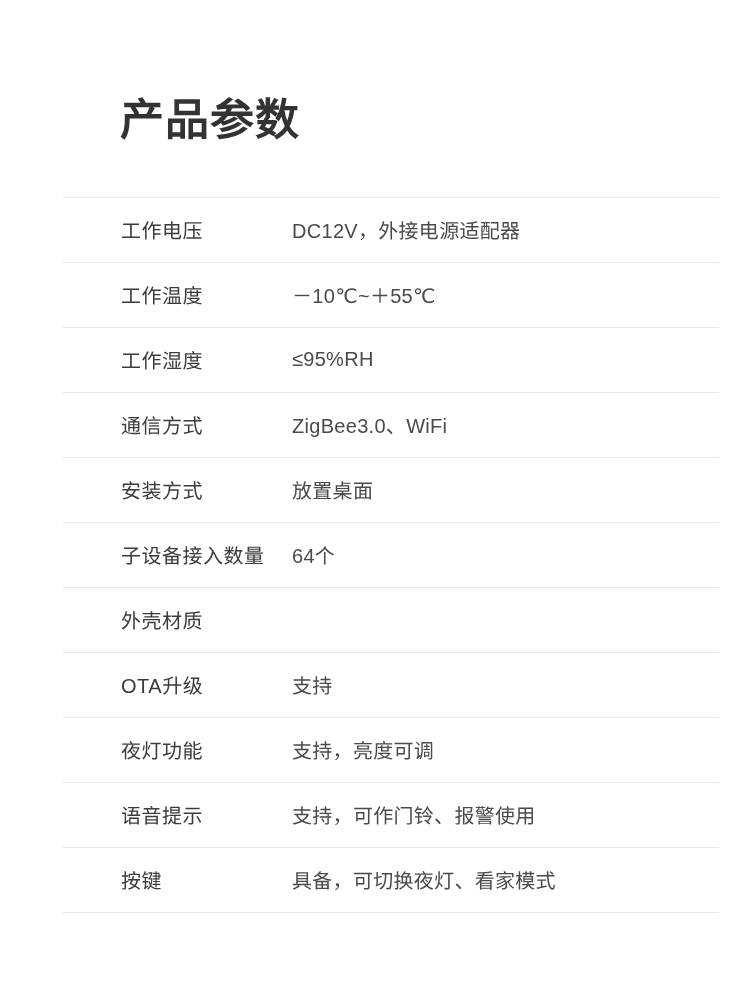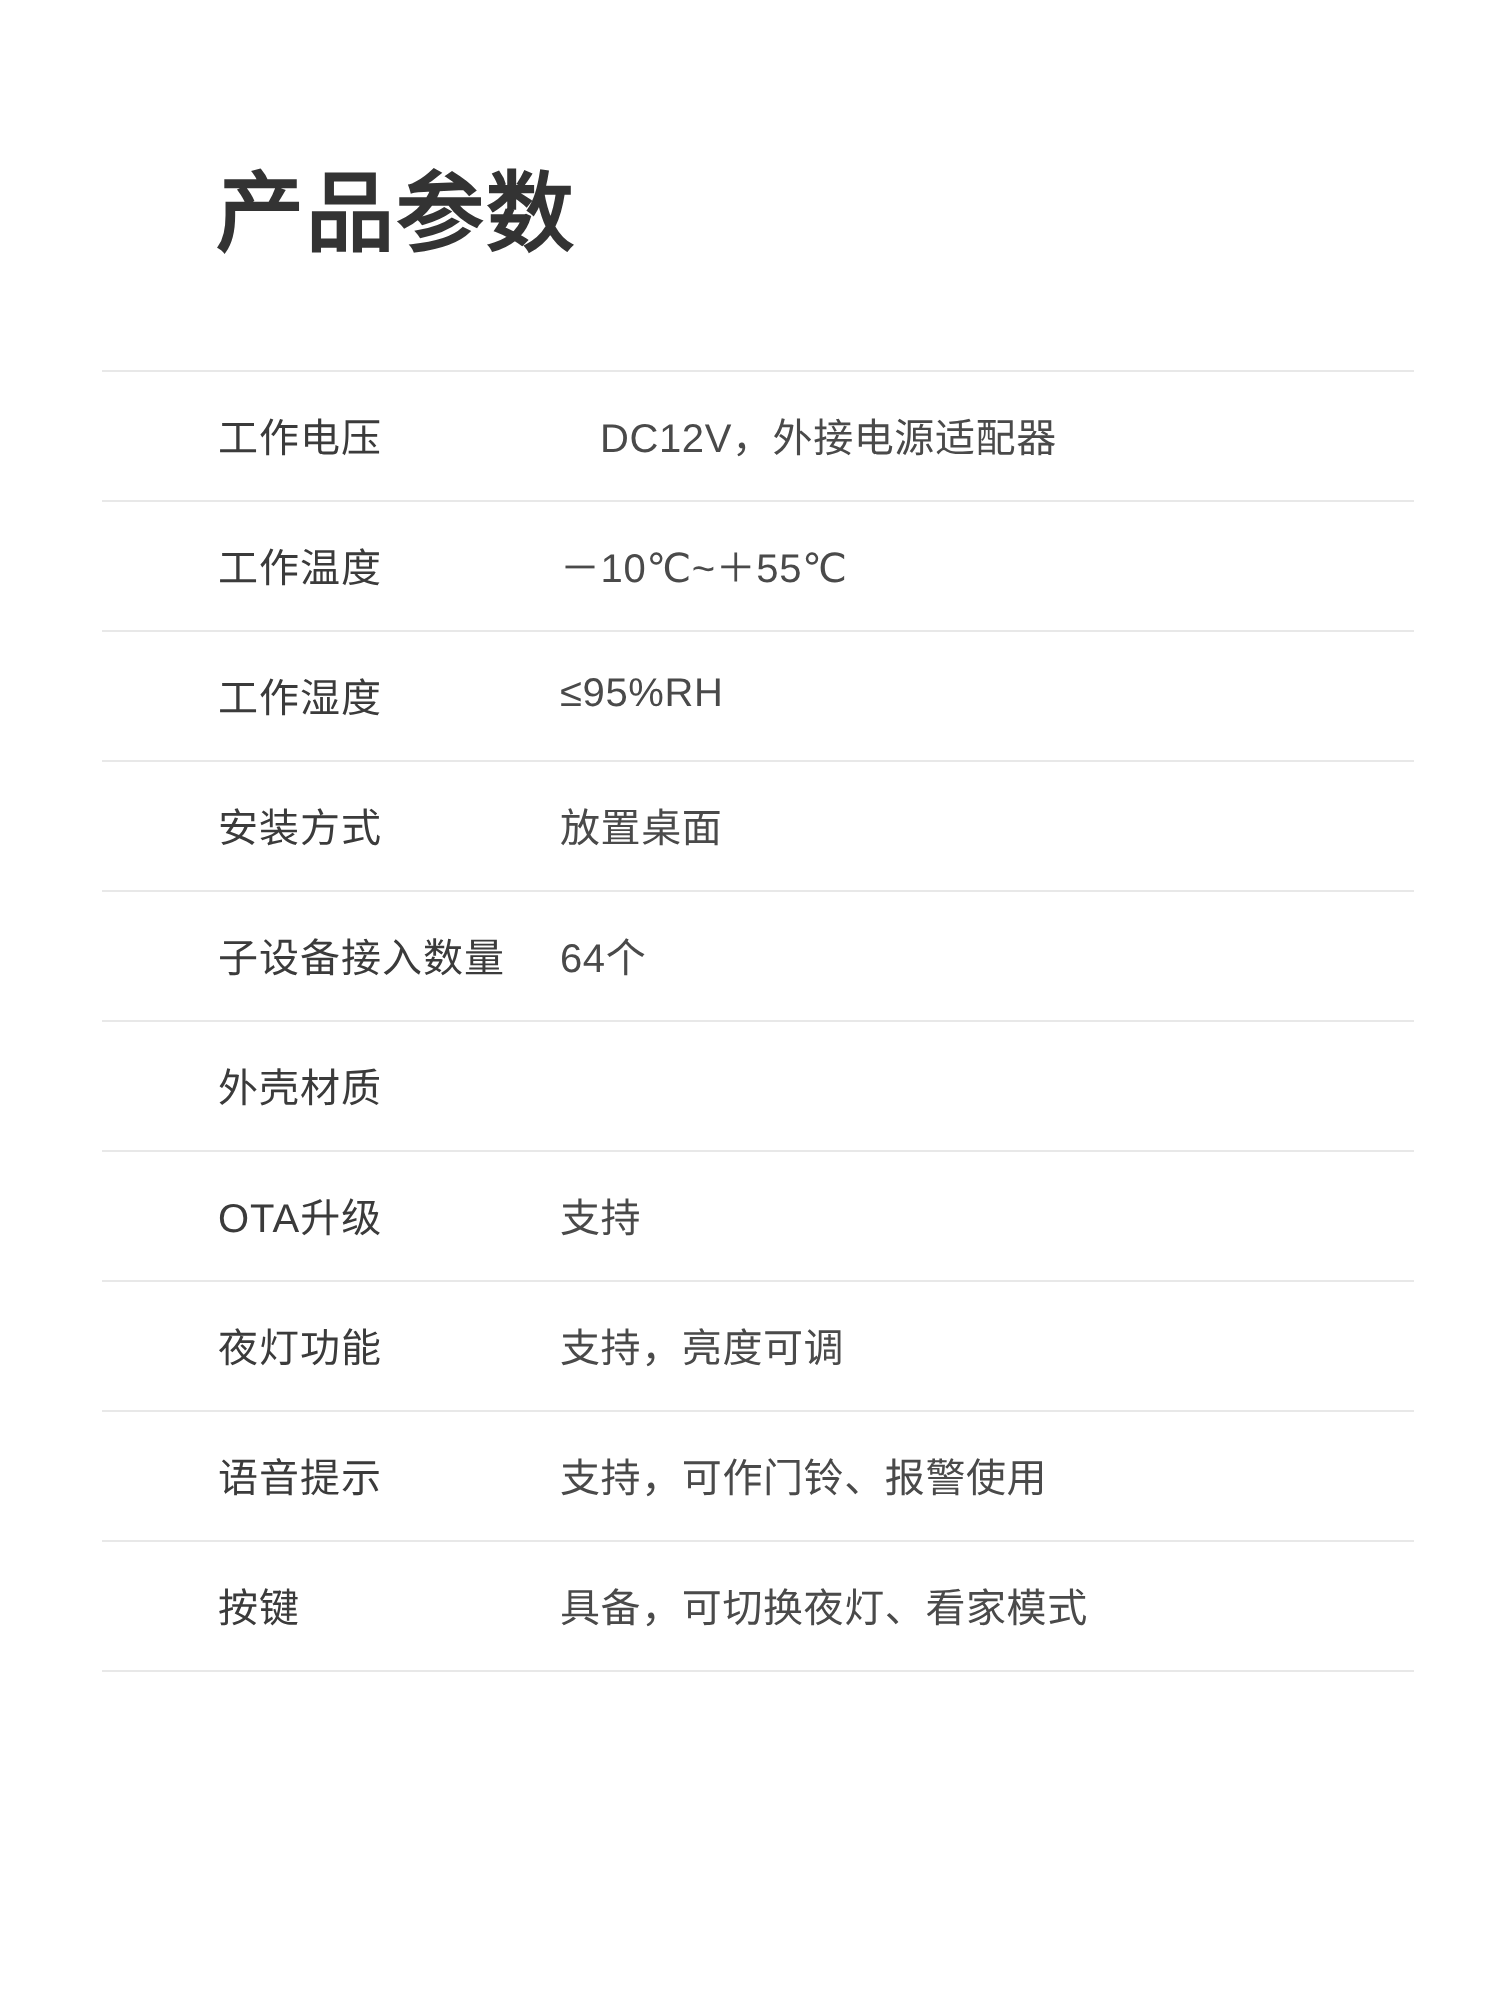--- a/index.html
+++ b/index.html
@@ -11,21 +11,21 @@
     width: 750px;
     height: 1003px;
     font-family: "Liberation Sans", "DejaVu Sans", sans-serif;
     color: #333333;
     overflow: hidden;
   }
   .page {
     width: 750px;
     height: 1003px;
     box-sizing: border-box;
-    padding: 4px;
+    padding: 16px;
     position: relative;
   }
   .title {
     margin: 0;
     padding: 78px 0 0 104px;
     font-size: 44px;
     line-height: 1.2;
     font-weight: 700;
     color: #333333;
     letter-spacing: 1px;
@@ -37,21 +37,20 @@
     width: 750px;
   }
   .spec-row {
     display: flex;
     align-items: center;
     height: 64px;
     border-bottom: 1px solid #e8e8e8;
   }
   .spec-row:first-child {
     border-top: 1px solid #e8e8e8;
-    gap: 20px;
   }
   .spec-label {
     width: 229px;
     box-sizing: border-box;
     padding-left: 58px;
     font-size: 20px;
     color: #3b3b3b;
     letter-spacing: 0.5px;
     white-space: nowrap;
   }
@@ -75,20 +74,24 @@
       </div>
       <div class="spec-row">
         <div class="spec-label">工作温度</div>
         <div class="spec-value">－10℃~＋55℃</div>
       </div>
       <div class="spec-row">
         <div class="spec-label">工作湿度</div>
         <div class="spec-value">≤95%RH</div>
       </div>
       <div class="spec-row">
+        <div class="spec-label">通信方式</div>
+        <div class="spec-value">ZigBee3.0、WiFi</div>
+      </div>
+      <div class="spec-row">
         <div class="spec-label">安装方式</div>
         <div class="spec-value">放置桌面</div>
       </div>
       <div class="spec-row">
         <div class="spec-label">子设备接入数量</div>
         <div class="spec-value">64个</div>
       </div>
       <div class="spec-row">
         <div class="spec-label">外壳材质</div>
       </div>

